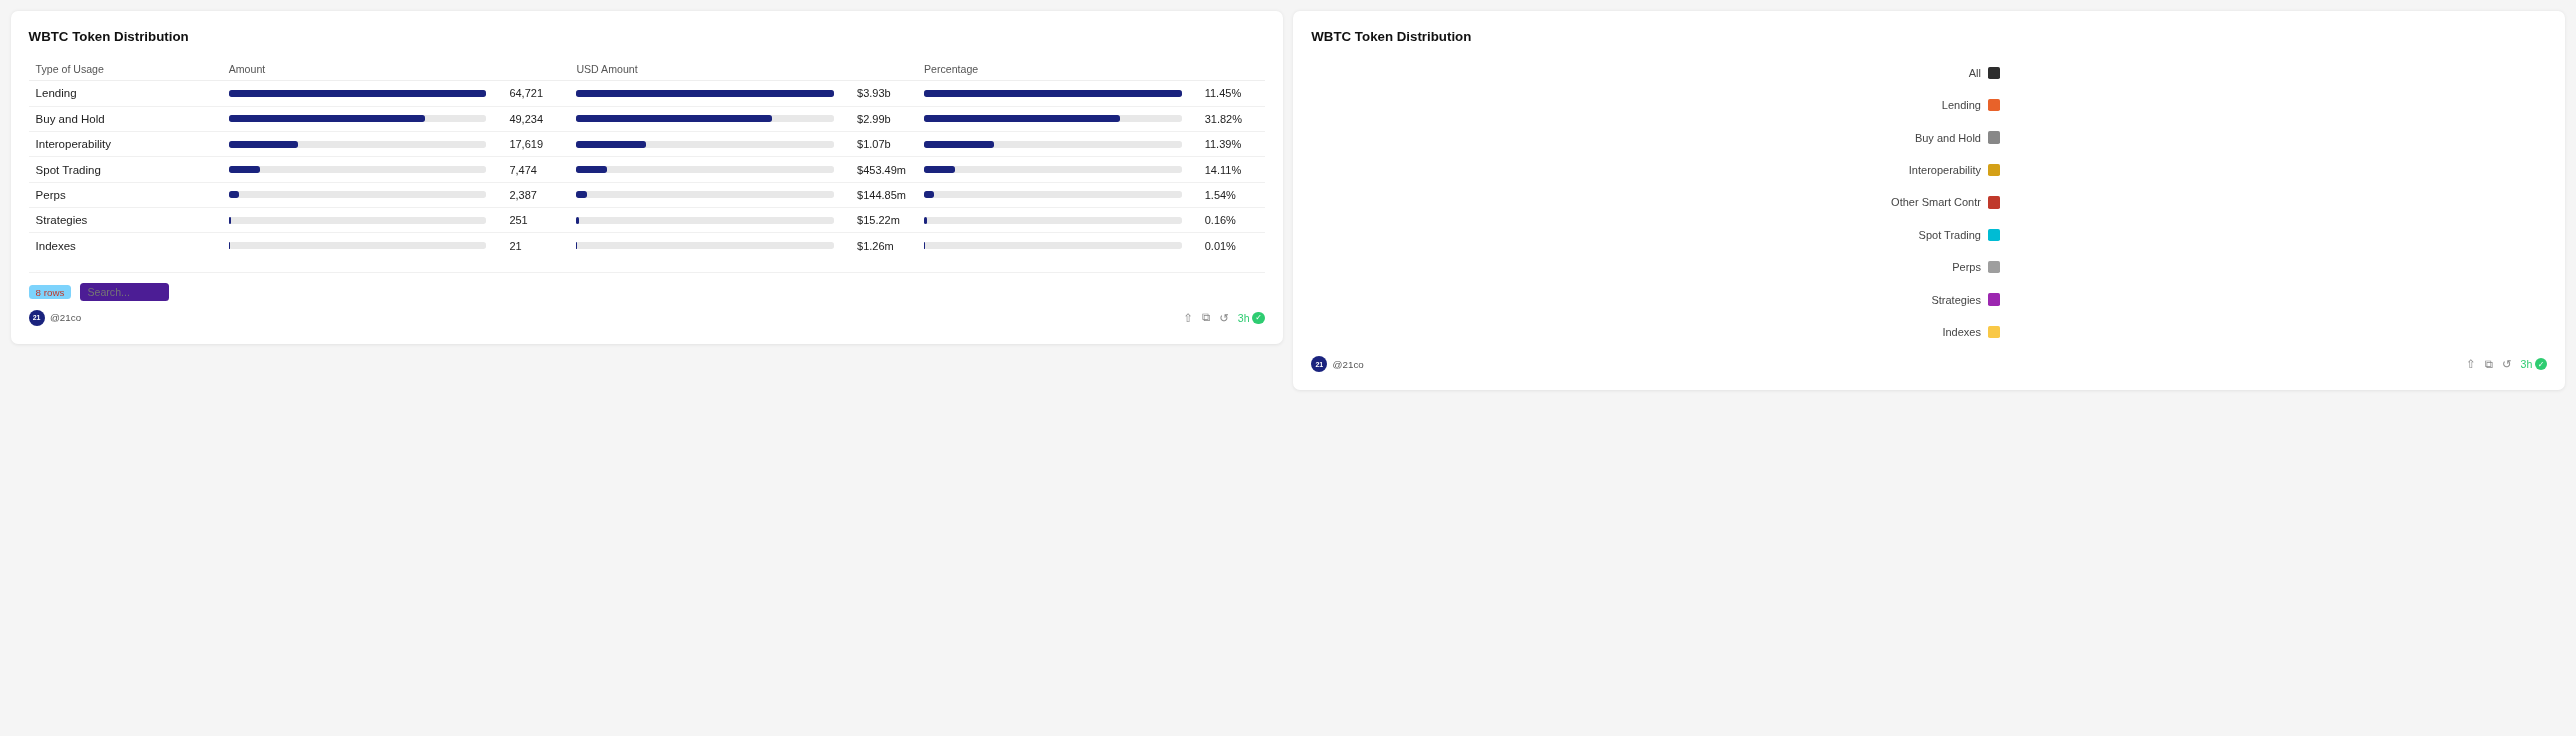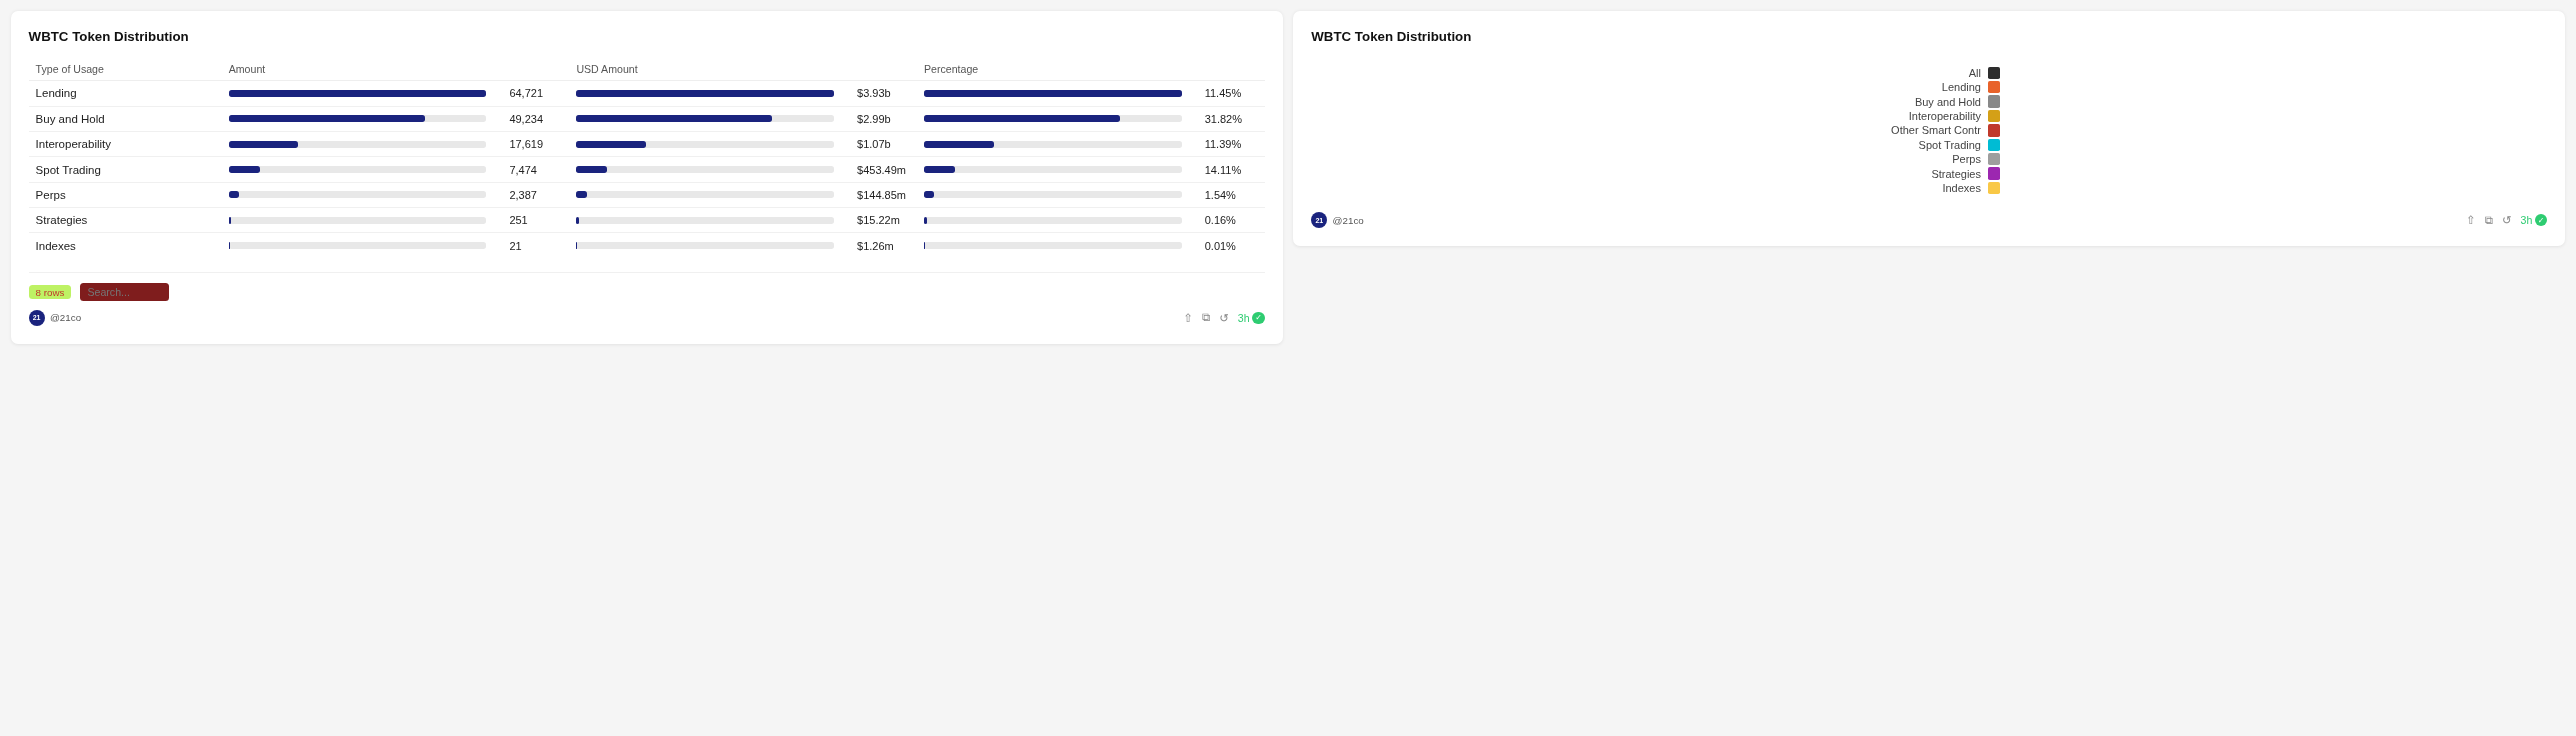--- a/index.html
+++ b/index.html
@@ -80,30 +80,30 @@
     
     .table-footer {
       display: flex;
       align-items: center;
       gap: 9px;
       margin-top: 14px;
       padding-top: 10.6px;
       border-top: 0.9px solid #f0f0f0;
     }
     .rows-badge {
-      background: #bef264;
+      background: #7dd3fc;
       color: #c0392b;
       font-size: 9.8px;
       padding: 1.8px 7px;
       border-radius: 3.5px;
       font-weight: 500;
     }
     .search-input {
       border: none;
-      background: #7f1d1d;
+      background: #4c1d95;
       color: #999;
       font-size: 10.6px;
       padding: 2.7px 7px;
       border-radius: 3.5px;
       outline: none;
       width: 89px;
     }
 
     .panel-bottom-bar {
       display: flex;
@@ -188,21 +188,21 @@
       width: 115px;
       height: 115px;
       background: white;
       border-radius: 50%;
     }
 
     
     .legend {
       display: flex;
       flex-direction: column;
-      gap: 2px;
+      gap: 20px;
       min-width: 142px;
       justify-content: flex-end;
     }
     .legend-item {
       display: flex;
       align-items: center;
       gap: 7px;
       font-size: 11px;
       color: #333;
     }

